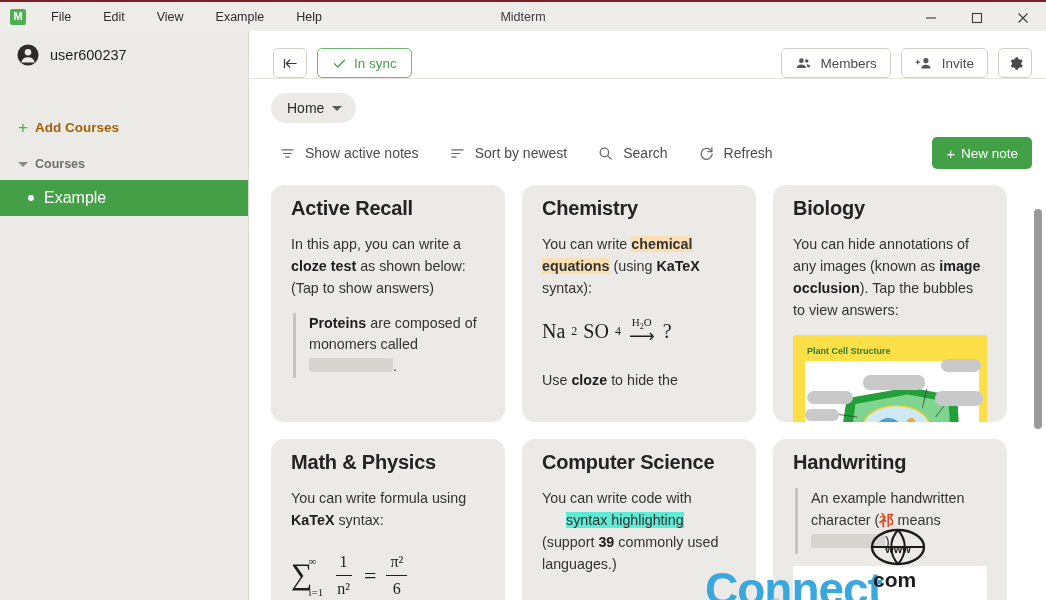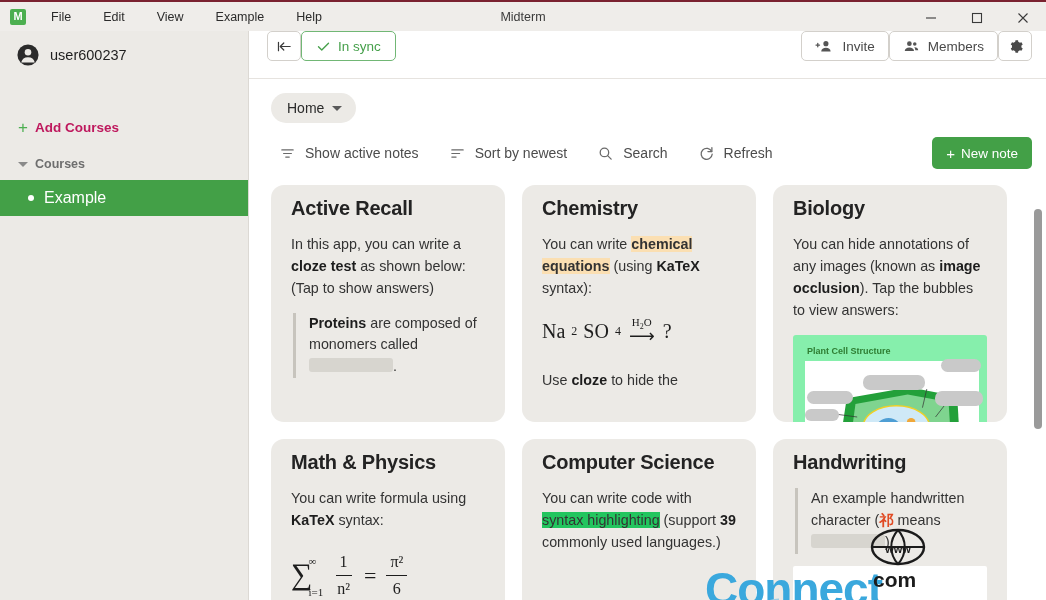--- a/index.html
+++ b/index.html
@@ -88,21 +88,21 @@
     gap: 7px;
     padding: 12px 0 12px 18px;
     margin-top: 28px;
     cursor: pointer;
   }
   .plus-ico {
     color: #4caf50; font-size: 17px; line-height: 1;
     font-weight: 400;
   }
   .add-courses-label {
-    font-size: 13.5px; font-weight: bold; color: #be185d;
+    font-size: 13.5px; font-weight: bold; color: #a16207;
   }
   .group-head {
     display: flex; align-items: center;
     gap: 7px;
     padding: 9px 0 9px 18px;
     cursor: pointer;
   }
   .caret {
     width: 0; height: 0;
     border-left: 5px solid transparent;
@@ -129,23 +129,24 @@
   .main {
     flex: 1;
     background: #ffffff;
     display: flex;
     flex-direction: column;
     position: relative;
     overflow: hidden;
   }
   .topbar {
     height: 48px;
-    display: flex; align-items: flex-start;
-    padding: 0 14px 0 18px;
+    display: flex; align-items: flex-end;
+    padding: 0 14px 0 24px;
     border-bottom: 1px solid #e6e3df;
+    gap: 10px;
     flex-shrink: 0;
   }
   .icon-btn {
     width: 34px; height: 30px;
     border: 1px solid #d3d0cb;
     border-radius: 5px;
     background: #fff;
     display: flex; align-items: center; justify-content: center;
     cursor: pointer;
   }
@@ -245,21 +246,21 @@
     margin-bottom: 14px;
     letter-spacing: -0.2px;
   }
   .card-body {
     font-size: 14.3px;
     line-height: 1.53;
     color: #333333;
   }
   .card-body b { font-weight: bold; color: #1d1d1d; }
   .hl-orange { background: #fbdfb2; font-weight: bold; }
-  .hl-yellow { background: #22c55e; }
+  .hl-yellow { background: #5eead4; margin-left: 24px; }
   .quote {
     border-left: 3px solid #c7c4bd;
     padding-left: 13px;
     margin-top: 13px;
     margin-left: 2px;
   }
   .cloze {
     display: inline-block;
     background: #d7d5cf;
     border-radius: 3px;
@@ -289,21 +290,21 @@
   }
   .frac { display: inline-flex; flex-direction: column; align-items: center; font-size: 16px; }
   .frac .num { border-bottom: 1px solid #1d1d1d; padding: 0 4px 1px; }
   .frac .den { padding: 1px 4px 0; }
   .sum-big { font-size: 30px; position: relative; display: inline-block; }
   .sum-lim { font-size: 11px; }
 
   .cell-img {
     margin-top: 14px;
     width: 100%; height: 110px;
-    background: #86efac;
+    background: #fde047;
     border-radius: 3px;
     position: relative;
     overflow: hidden;
   }
   .cell-title {
     position: absolute; left: 14px; top: 11px;
     font-size: 9px; font-weight: bold; color: #2e7d32;
   }
   .cell-white {
     position: absolute; left: 12px; top: 26px; right: 8px; bottom: 0;
@@ -428,35 +429,35 @@
         </svg>
       </div>
       <div class="sync-btn">
         <svg width="15" height="15" viewBox="0 0 24 24">
           <path d="M4 12.5l5.2 5.2L20 6.8" stroke="#46a04b" stroke-width="2.2" fill="none" stroke-linecap="round" stroke-linejoin="round"></path>
         </svg>
         <span class="sync-label">In sync</span>
       </div>
       <div class="spacer"></div>
       <div class="pill-btn">
-        <svg width="19" height="17" viewBox="0 0 26 24" fill="#555">
-          <path d="M1 10h5M3.5 7.5v5" stroke="#555" stroke-width="1.8" stroke-linecap="round"></path>
-          <circle cx="15" cy="8" r="3.6"></circle>
-          <path d="M8.4 19c0-3.5 3-5.3 6.6-5.3s6.6 1.8 6.6 5.3z"></path>
-        </svg>
-        <span class="pill-label">Invite</span>
-      </div>
-      <div class="pill-btn">
         <svg width="17" height="17" viewBox="0 0 24 24" fill="#555">
           <circle cx="9" cy="8" r="3.3"></circle>
             <circle cx="16.6" cy="8.6" r="2.5"></circle>
           <path d="M2.5 18.5c0-3.3 2.9-5 6.5-5s6.5 1.7 6.5 5z"></path>
           <path d="M16.5 13.2c2.7.1 5 1.6 5 4.2h-4.2c0-1.6-.3-3-1.4-4.1z"></path>
         </svg>
         <span class="pill-label">Members</span>
+      </div>
+      <div class="pill-btn">
+        <svg width="19" height="17" viewBox="0 0 26 24" fill="#555">
+          <path d="M1 10h5M3.5 7.5v5" stroke="#555" stroke-width="1.8" stroke-linecap="round"></path>
+          <circle cx="15" cy="8" r="3.6"></circle>
+          <path d="M8.4 19c0-3.5 3-5.3 6.6-5.3s6.6 1.8 6.6 5.3z"></path>
+        </svg>
+        <span class="pill-label">Invite</span>
       </div>
       <div class="icon-btn">
         <svg width="17" height="17" viewBox="0 0 24 24" fill="#4a4a4a">
           <path d="M12 8.2a3.8 3.8 0 1 0 0 7.6 3.8 3.8 0 0 0 0-7.6zm0 5.9a2.1 2.1 0 1 1 0-4.2 2.1 2.1 0 0 1 0 4.2z"></path>
           <path d="M20.4 13.4l-.1-1.4.1-1.4 1.8-1.4-1.8-3.1-2.1.7-2.4-1.4-.3-2.2h-3.6l-.4 2.2-2.4 1.4-2.1-.7-1.8 3.1 1.8 1.4-.1 1.4.1 1.4-1.8 1.4 1.8 3.1 2.1-.7 2.4 1.4.4 2.2h3.6l.3-2.2 2.4-1.4 2.1.7 1.8-3.1z"></path>
         </svg>
       </div>
     </div>
 
     <div class="breadcrumb-row">

